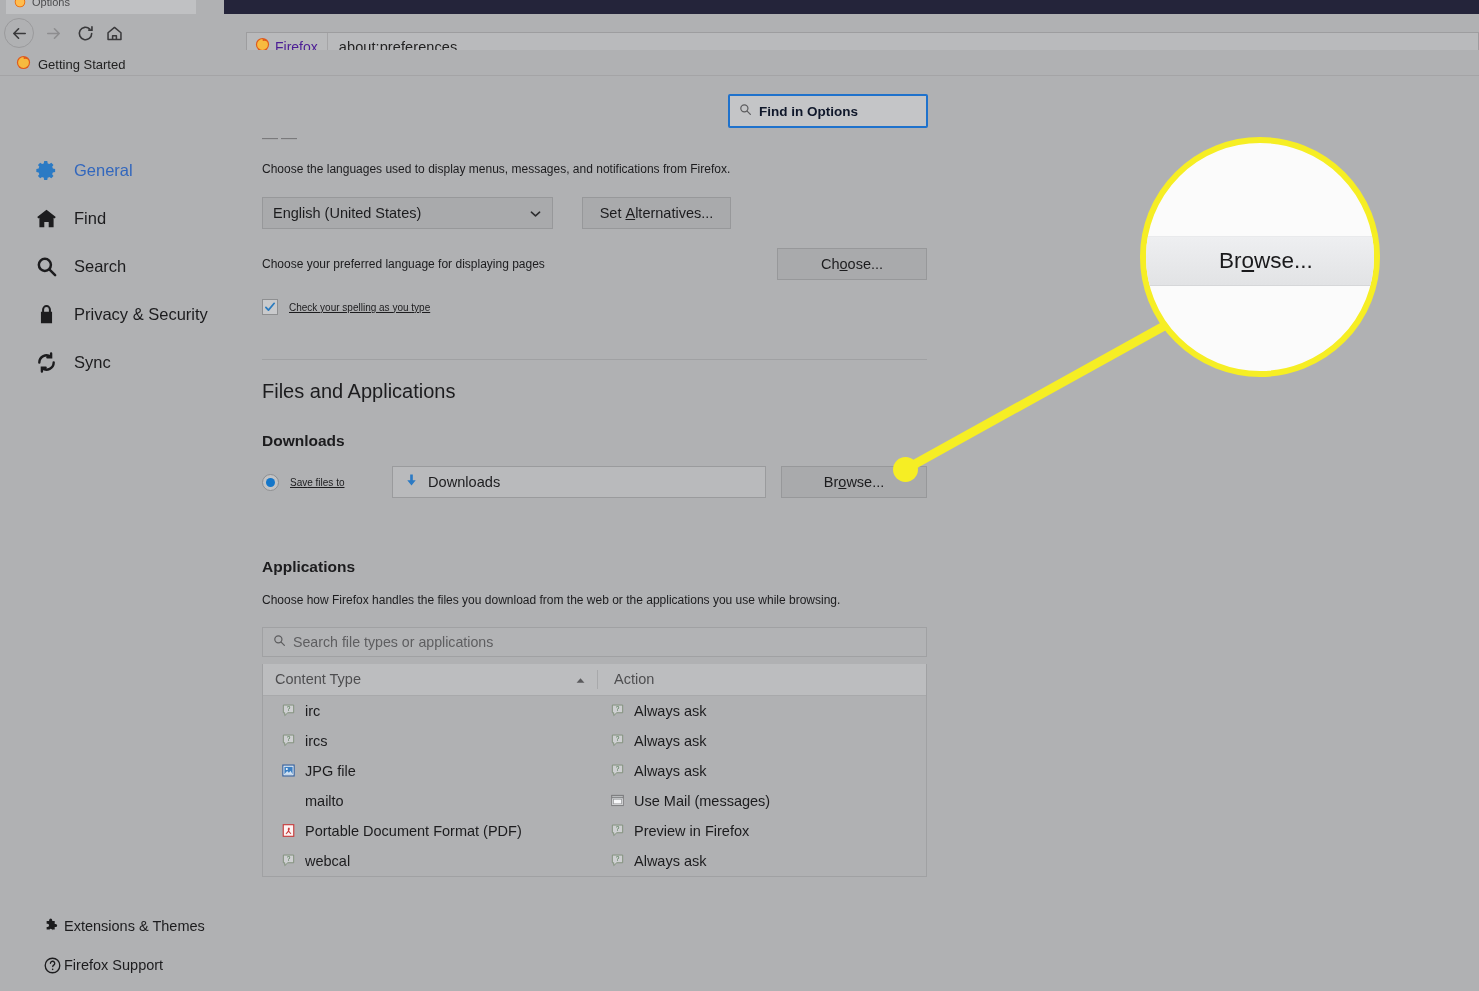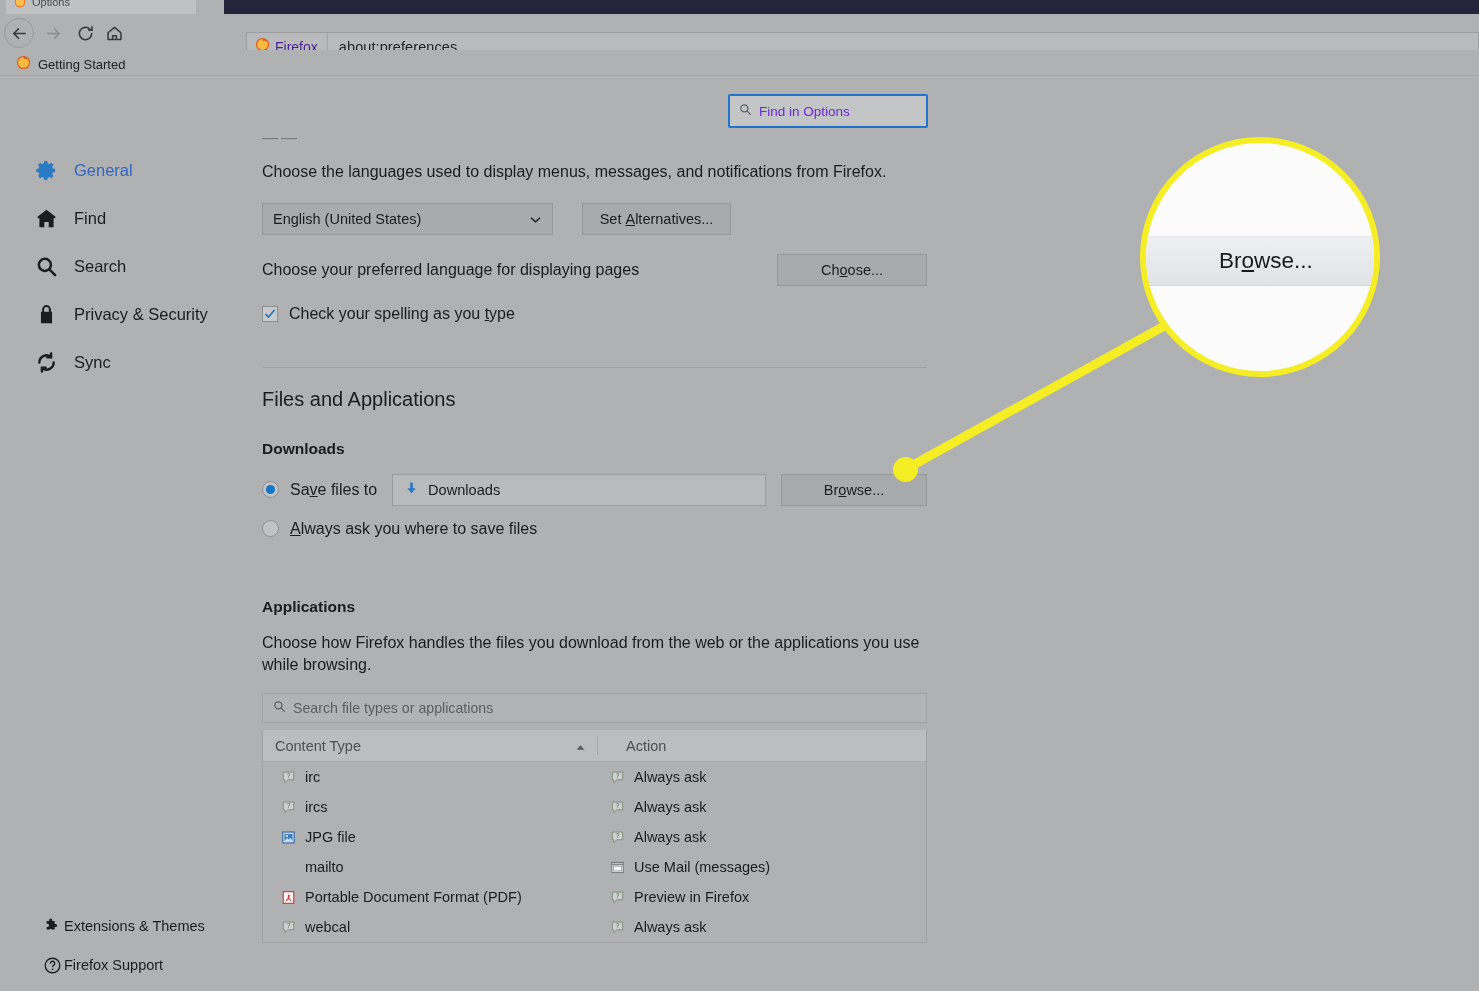--- a/index.html
+++ b/index.html
@@ -66,47 +66,47 @@
   .side-bottom .side-ico { width:20px; height:20px; }
 
   
   .main { position:absolute; left:236px; top:77px; width:1243px; height:914px; }
 
   .findbox {
     position:absolute; left:492px; top:17px; width:200px; height:34px;
     background:#c4c5c7; border:2px solid #1f72cc; border-radius:2px;
     display:flex; align-items:center; padding-left:9px; gap:7px;
   }
-  .findbox-text { font-size:13.5px; color:#6d28d9; }
+  .findbox-text { font-size:13.5px; color:#0f172a;font-weight:bold; }
 
   .content { position:absolute; left:26px; top:60px; width:665px; }
 
   .lang-cut { position:absolute; left:0; top:-8px; font-size:16px; color:#4b4b4d; opacity:.55; letter-spacing:3px; }
-  .para { font-size:16px; color:#1c1c1e; line-height:1.36; }
+  .para { font-size:12px; color:#1c1c1e; line-height:1.36; }
 
   .row { display:flex; align-items:center; }
 
   .select-ctl {
     width:291px; height:32px; background:#a9aaac; border:1px solid #97989a;
     display:flex; align-items:center; justify-content:space-between;
     padding:0 11px 0 10px; font-size:14.5px; color:#1c1c1e;
   }
   .btn {
     background:#a9aaac; border:1px solid #97989a; height:32px;
     font-size:14.5px; color:#1c1c1e; display:flex; align-items:center; justify-content:center;
     padding:0 14px; white-space:nowrap;
   }
   .btn u { text-decoration:underline; }
 
   .checkrow { display:flex; align-items:center; gap:11px; }
   .checkbox {
     width:16px; height:16px; background:#c9cacc; border:1px solid #8e8f91;
     display:flex; align-items:center; justify-content:center;
   }
-  .check-label, .radio-label { font-size:16px; color:#1c1c1e; }
+  .check-label, .radio-label { font-size:10px; color:#1c1c1e;text-decoration:underline; }
   u.acc { text-decoration:underline; }
 
   .divider { height:1px; background:#a0a1a3; width:665px; }
 
   .h2 { font-size:20px; color:#1c1c1e; font-weight:400; }
   .h3 { font-size:15.5px; color:#1c1c1e; font-weight:bold; }
 
   .radio-outer {
     width:17px; height:17px; border-radius:50%;
     background:#c2c3c5; border:1px solid #8e8f91;
@@ -123,21 +123,21 @@
   .searchapps {
     width:665px; height:30px; background:#b2b3b5; border:1px solid #a0a1a3;
     display:flex; align-items:center; gap:7px; padding-left:10px;
     font-size:14.2px; color:#5e5e60;
   }
 
   .table { width:665px; border:1px solid #a0a1a3; border-top:none; }
   .thead { display:flex; height:32px; background:#bcbdbf; border-bottom:1px solid #a8a9ab; align-items:center; }
   .th { font-size:14.5px; color:#4e4e50; display:flex; align-items:center; }
   .th-ct { width:334px; padding-left:12px; justify-content:space-between; padding-right:11px; }
-  .th-ac { padding-left:28px; border-left:1px solid #a8a9ab; height:19px; align-items:center; display:flex; }
+  .th-ac { padding-left:16px; border-left:1px solid #a8a9ab; height:19px; align-items:center; display:flex; }
   .trow { display:flex; height:30px; align-items:center; }
   .td { display:flex; align-items:center; gap:9px; font-size:14.5px; color:#1c1c1e; }
   .td-ct { width:334px; padding-left:17px; }
   .td-ac { padding-left:12px; }
   .ficon { width:16px; height:16px; flex:none; display:flex; align-items:center; justify-content:center; }
   .ficon svg { display:block; }
   .ficon.blank { visibility:hidden; }
 
   
   .callout-line { position:absolute; left:0; top:0; width:1479px; height:991px; pointer-events:none; }
@@ -362,24 +362,20 @@
                 <path d="M6.6 1.6h2.8v6.2h3.1L8 13.2 3.5 7.8h3.1z"></path>
               </svg>
           </span>
           <span>Downloads</span>
         </span>
         <span class="btn" style="width:151px; margin-left:15px">
           <span>Br<u>o</u>wse...</span>
         </span>
       </div>
 
-      <div class="row" style="margin-top:14px">
-        <span class="radio-outer"></span>
-        <span class="radio-label" style="margin-left:11px"><u class="acc">A</u>lways ask you where to save files</span>
-      </div>
 
       <div class="h3" style="margin-top:60px">Applications</div>
 
       <div class="para" style="margin-top:16px; width:660px">Choose how Firefox handles the files you download from the web or the applications you use while browsing.</div>
 
       <div class="searchapps" style="margin-top:18px">
         <span>
           <svg width="13" height="13" viewBox="0 0 16 16" fill="none" stroke="#5c5c5e" stroke-width="1.5" stroke-linecap="round">
               <circle cx="6.6" cy="6.6" r="4.4"></circle>
               <path d="M10 10l4 4"></path>

